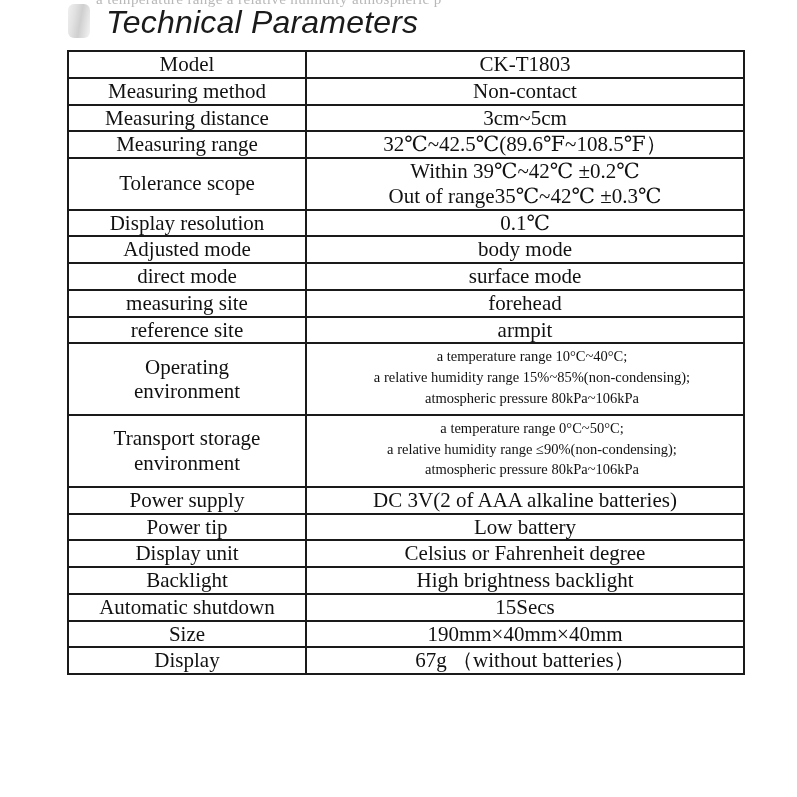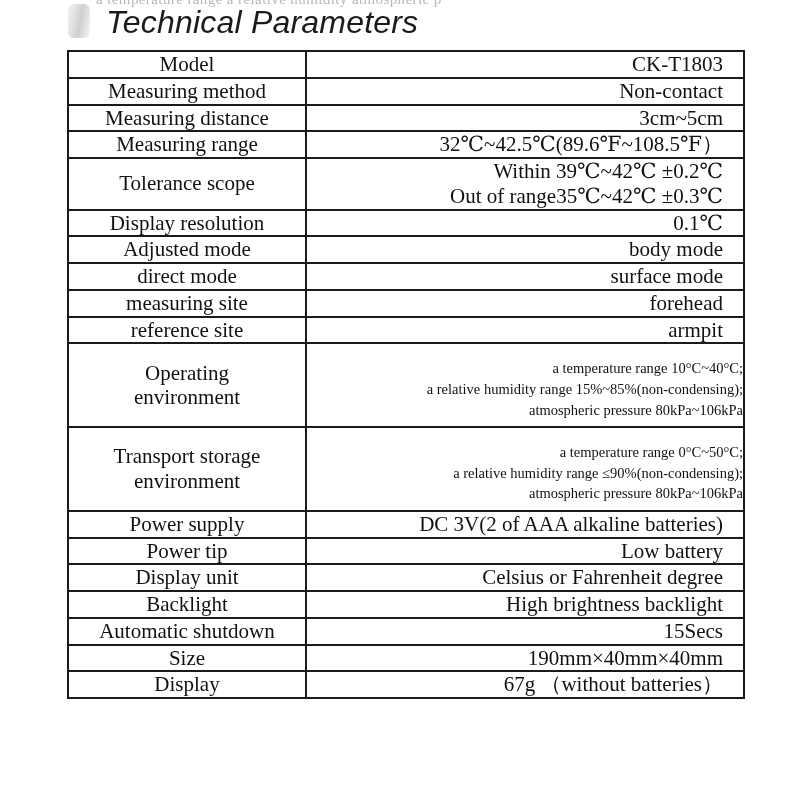--- a/index.html
+++ b/index.html
@@ -75,28 +75,28 @@
   }
   col.c-label { width: 238px; }
   col.c-value { width: 438px; }
 
   td.label {
     text-align: center;
     font-size: 21px;
     padding: 5px 6px;
   }
   td.value {
-    text-align: right;
+    text-align: center;
     font-size: 21px;
     padding: 5px 0 5px 12px;
   }
   td.value.small {
     font-size: 14.5px;
     line-height: 1.42;
-    padding: 14px 0 6px 14px;
+    padding: 2px 0 6px 14px;
   }
   .nowrapline { white-space: nowrap; display: block; }
 </style>
 </head>
 <body>
 
 <div class="top-cut">a temperature range  a relative humidity  atmospheric p</div>
 
 <div class="title-row">
   <span class="title-bullet"></span>

